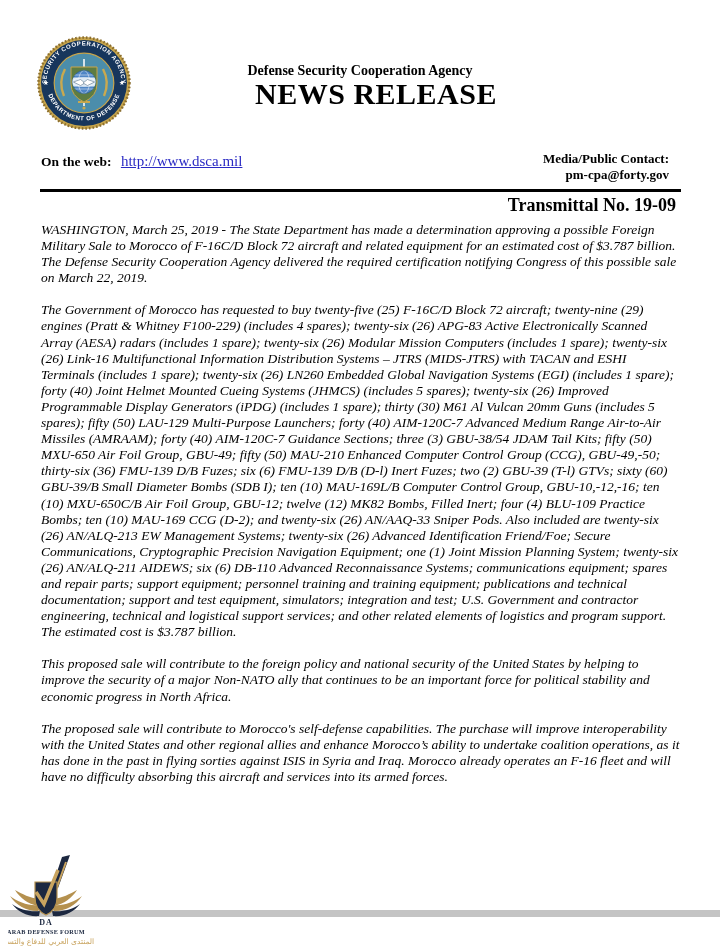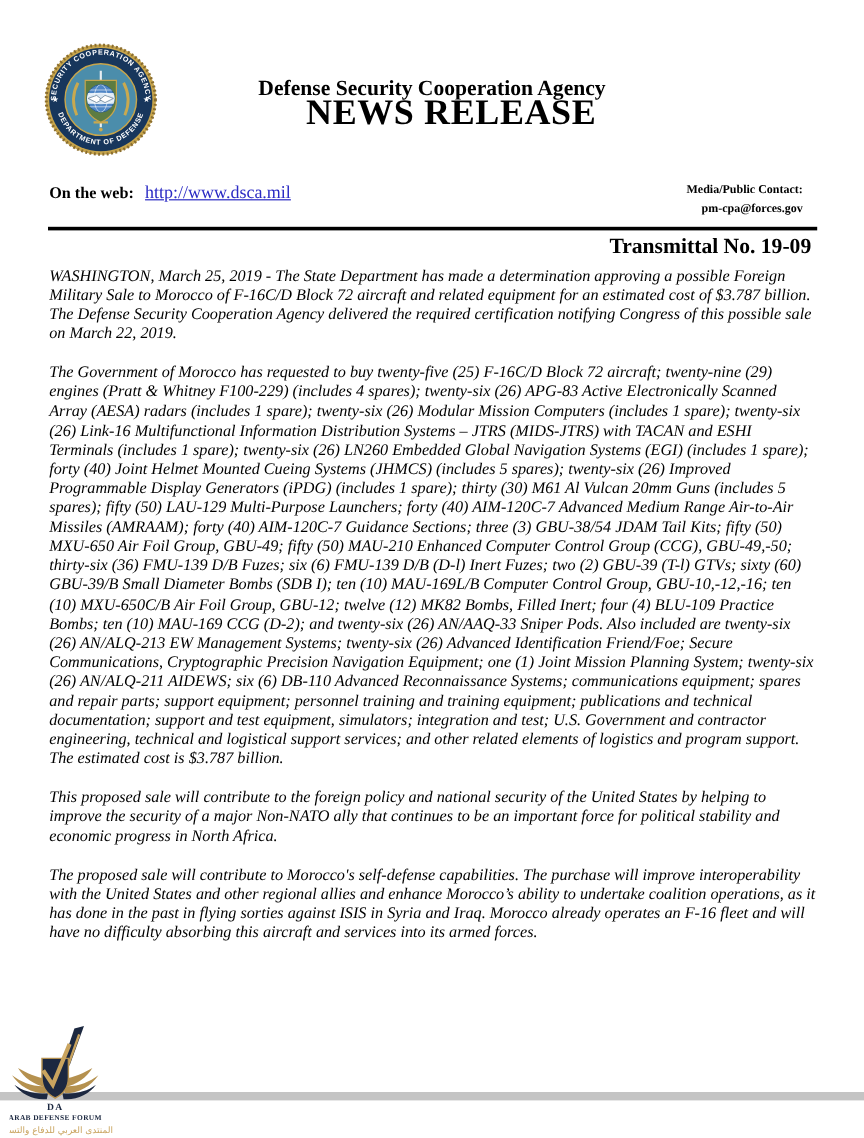--- a/index.html
+++ b/index.html
@@ -10,32 +10,32 @@
     color:#000;
     position:relative;
     overflow:hidden;
   }
   .page { position:absolute; inset:0; }
 
   
   .seal { position:absolute; left:37px; top:36px; width:94px; height:94px; }
   .agency-line {
     position:absolute; top:63px; left:0; width:100%;
-    text-align:center; font-weight:bold; font-size:18px;
+    text-align:center; font-weight:bold; font-size:14px;
   }
   .news-release {
     position:absolute; top:77px; left:16px; width:100%;
     text-align:center; font-weight:bold; font-size:30px; letter-spacing:0.5px;
   }
   .web-row { position:absolute; left:41px; top:153px; font-size:13.5px; }
   .web-label { font-weight:bold; }
   .web-link { color:#2a2ac4; font-size:15px; text-decoration:underline; margin-left:6px; }
   .media-block {
     position:absolute; right:51px; top:151px;
-    text-align:right; font-weight:bold; font-size:10px; line-height:16px;
+    text-align:right; font-weight:bold; font-size:13px; line-height:16px;
   }
   .rule {
     position:absolute; left:40px; top:189px; width:641px; height:0;
     border-top:3px solid #000;
   }
   .transmittal {
     position:absolute; right:44px; top:195px;
     font-weight:bold; font-size:18px;
   }
 
@@ -105,21 +105,21 @@
   <div class="agency-line">Defense Security Cooperation Agency</div>
   <div class="news-release">NEWS RELEASE</div>
 
   <div class="web-row">
     <span class="web-label">On the web:</span>
     <a class="web-link" href="#">http://www.dsca.mil</a>
   </div>
 
   <div class="media-block">
     <div>Media/Public Contact:</div>
-    <div>pm-cpa@forces.gov</div>
+    <div>pm-cpa@forty.gov</div>
   </div>
 
   <div class="rule"></div>
   <div class="transmittal">Transmittal No. 19-09</div>
 
   <div class="content">
     <p>WASHINGTON, March 25, 2019 - The State Department has made a determination approving a possible Foreign Military Sale to Morocco of F-16C/D Block 72 aircraft and related equipment for an estimated cost of $3.787 billion.  The Defense Security Cooperation Agency delivered the required certification notifying Congress of this possible sale on March 22, 2019.</p>
     <p>The Government of Morocco has requested to buy twenty-five (25) F-16C/D Block 72 aircraft; twenty-nine (29) engines (Pratt &amp; Whitney F100-229) (includes 4 spares); twenty-six (26) APG-83 Active Electronically Scanned Array (AESA) radars (includes 1 spare); twenty-six (26) Modular Mission Computers (includes 1 spare); twenty-six (26) Link-16 Multifunctional Information Distribution Systems – JTRS (MIDS-JTRS) with TACAN and ESHI Terminals (includes 1 spare); twenty-six (26) LN260 Embedded Global Navigation Systems (EGI) (includes 1 spare); forty (40) Joint Helmet Mounted Cueing Systems (JHMCS) (includes 5 spares); twenty-six (26) Improved Programmable Display Generators (iPDG) (includes 1 spare); thirty (30) M61 Al Vulcan 20mm Guns (includes 5 spares); fifty (50) LAU-129 Multi-Purpose Launchers; forty (40) AIM-120C-7 Advanced Medium Range Air-to-Air Missiles (AMRAAM); forty (40) AIM-120C-7 Guidance Sections; three (3) GBU-38/54 JDAM Tail Kits; fifty (50) MXU-650 Air Foil Group, GBU-49; fifty (50) MAU-210 Enhanced Computer Control Group (CCG), GBU-49,-50; thirty-six (36) FMU-139 D/B Fuzes; six (6) FMU-139 D/B (D-l) Inert Fuzes; two (2) GBU-39 (T-l) GTVs; sixty (60) GBU-39/B Small Diameter Bombs (SDB I); ten (10) MAU-169L/B Computer Control Group, GBU-10,-12,-16; ten (10) MXU-650C/B Air Foil Group, GBU-12; twelve (12) MK82 Bombs, Filled Inert; four (4) BLU-109 Practice Bombs; ten (10) MAU-169 CCG (D-2); and twenty-six (26) AN/AAQ-33 Sniper Pods.  Also included are twenty-six (26) AN/ALQ-213 EW Management Systems; twenty-six (26) Advanced Identification Friend/Foe; Secure Communications, Cryptographic Precision Navigation Equipment; one (1) Joint Mission Planning System; twenty-six (26) AN/ALQ-211 AIDEWS; six (6) DB-110 Advanced Reconnaissance Systems; communications equipment; spares and repair parts; support equipment; personnel training and training equipment; publications and technical documentation; support and test equipment, simulators; integration and test; U.S. Government and contractor engineering, technical and logistical support services; and other related elements of logistics and program support.  The estimated cost is $3.787 billion.</p>
     <p>This proposed sale will contribute to the foreign policy and national security of the United States by helping to improve the security of a major Non-NATO ally that continues to be an important force for political stability and economic progress in North Africa.</p>
     <p>The proposed sale will contribute to Morocco's self-defense capabilities.  The purchase will improve interoperability with the United States and other regional allies and enhance Morocco’s ability to undertake coalition operations, as it has done in the past in flying sorties against ISIS in Syria and Iraq.  Morocco already operates an F-16 fleet and will have no difficulty absorbing this aircraft and services into its armed forces.</p>

